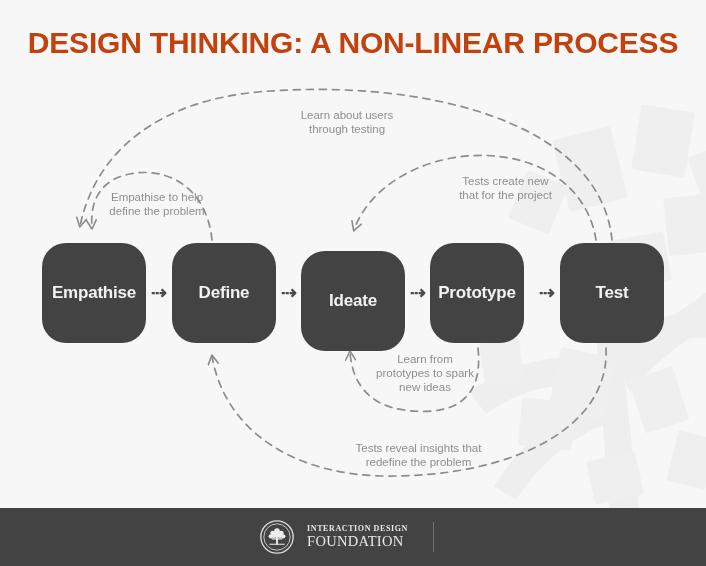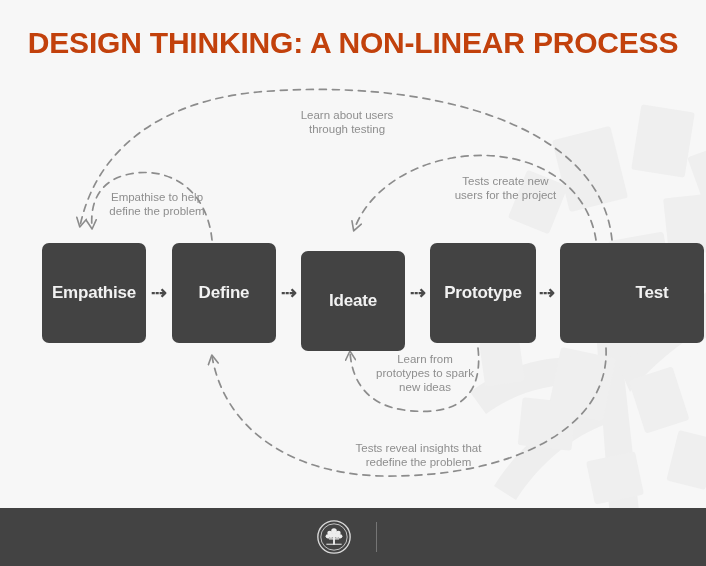--- a/index.html
+++ b/index.html
@@ -48,34 +48,34 @@
     width: 706px;
     height: 566px;
   }
 
   
   .stage-box {
     position: absolute;
     width: 104px;
     height: 100px;
     background: #434343;
-    border-radius: 7px;
+    border-radius: 24px;
     display: flex;
     align-items: center;
     justify-content: center;
   }
   .stage-label {
     color: #f2f2f2;
     font-size: 17px;
     font-weight: bold;
     font-family: "Liberation Sans", sans-serif;
     letter-spacing: -0.2px;
     white-space: nowrap;
   }
-  .stage-box.wide { width: 106px; }
+  .stage-box.wide { width: 94px; }
 
   .connector-arrow {
     position: absolute;
     top: 280px;
     width: 26px;
     height: 26px;
     color: #4a4a4a;
     font-size: 19px;
     line-height: 26px;
     text-align: center;
@@ -198,40 +198,40 @@
 
       <path d="M606 348 C610 430 508 478 382 476 C290 474 224 428 212 356" marker-end="url(#ah)"></path>
     </g>
   </svg>
 
   <div class="annotation" style="left:277px; top:100px; width:140px;margin-top:8px;">Learn about users
 through testing</div>
   <div class="annotation" style="left:92px; top:190px; width:130px;">Empathise to help
 define the problem</div>
   <div class="annotation" style="left:433px; top:174px; width:145px;">Tests create new
-users for the project</div>
+that for the project</div>
   <div class="annotation" style="left:355px; top:352px; width:140px;">Learn from
 prototypes to spark
 new ideas</div>
   <div class="annotation" style="left:326px; top:441px; width:185px;">Tests reveal insights that
 redefine the problem</div>
 
   <div class="stage-box" style="left:42px; top:243px;">
     <span class="stage-label">Empathise</span>
   </div>
   <div class="stage-box" style="left:172px; top:243px;">
     <span class="stage-label">Define</span>
   </div>
   <div class="stage-box" style="left:301px; top:251px;">
     <span class="stage-label">Ideate</span>
   </div>
   <div class="stage-box wide" style="left:430px; top:243px;">
     <span class="stage-label">Prototype</span>
   </div>
-  <div class="stage-box" style="left:560px; top:243px;padding-left:40px;">
+  <div class="stage-box" style="left:560px; top:243px;">
     <span class="stage-label">Test</span>
   </div>
 
   <div class="connector-arrow" style="left:146px;">⇢</div>
   <div class="connector-arrow" style="left:276px;">⇢</div>
   <div class="connector-arrow" style="left:405px;">⇢</div>
   <div class="connector-arrow" style="left:534px;">⇢</div>
 
   <div id="footer">
     <div id="footer-inner">
@@ -247,19 +247,23 @@
           <circle cx="12.6" cy="19.2" r="2.5"></circle>
           <circle cx="27.4" cy="19.2" r="2.5"></circle>
           <circle cx="16.4" cy="18.6" r="2.7"></circle>
           <circle cx="23.6" cy="18.6" r="2.7"></circle>
           <circle cx="20" cy="17.6" r="3"></circle>
           <path d="M13 21.5 L27 21.5 L25.6 23 L14.4 23 Z"></path>
         </g>
         <path d="M11 28.5 L29 28.5" stroke="#ededed" stroke-width="1.2" fill="none"></path>
       </svg>
 
+      <div id="logo-wordmark">
+        <span id="logo-line1">INTERACTION DESIGN</span>
+        <span id="logo-line2">FOUNDATION</span>
+      </div>
 
       <div id="footer-divider"></div>
 
     </div>
   </div>
 
 </div>
 
 </body></html>

